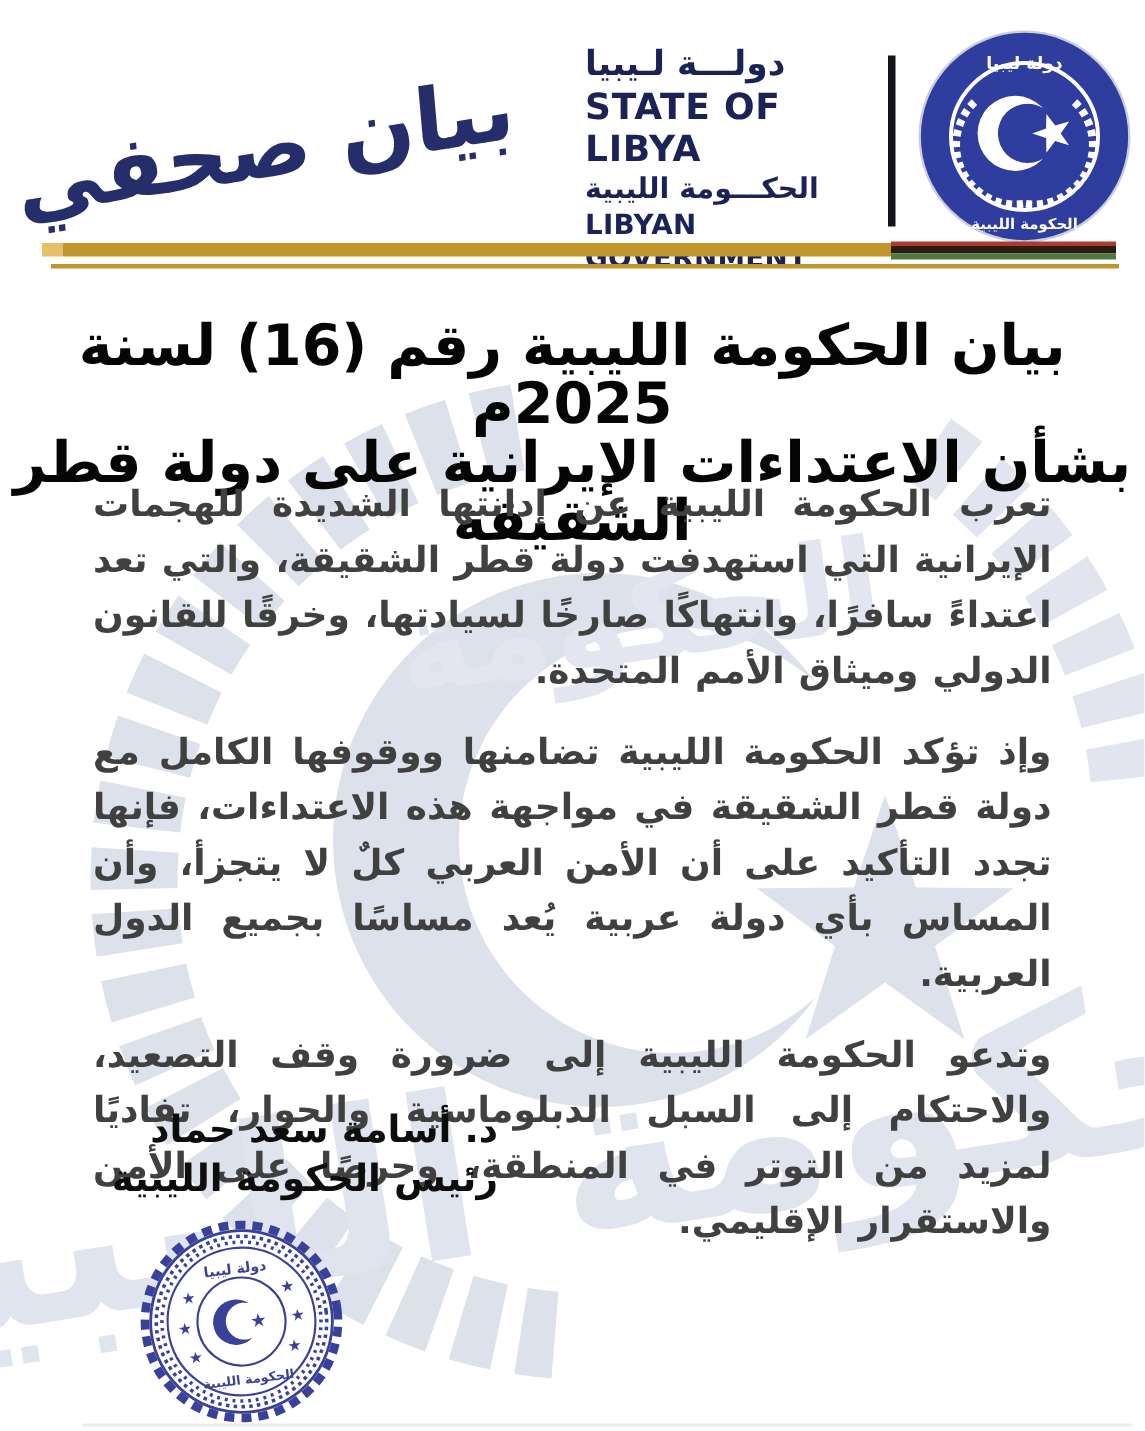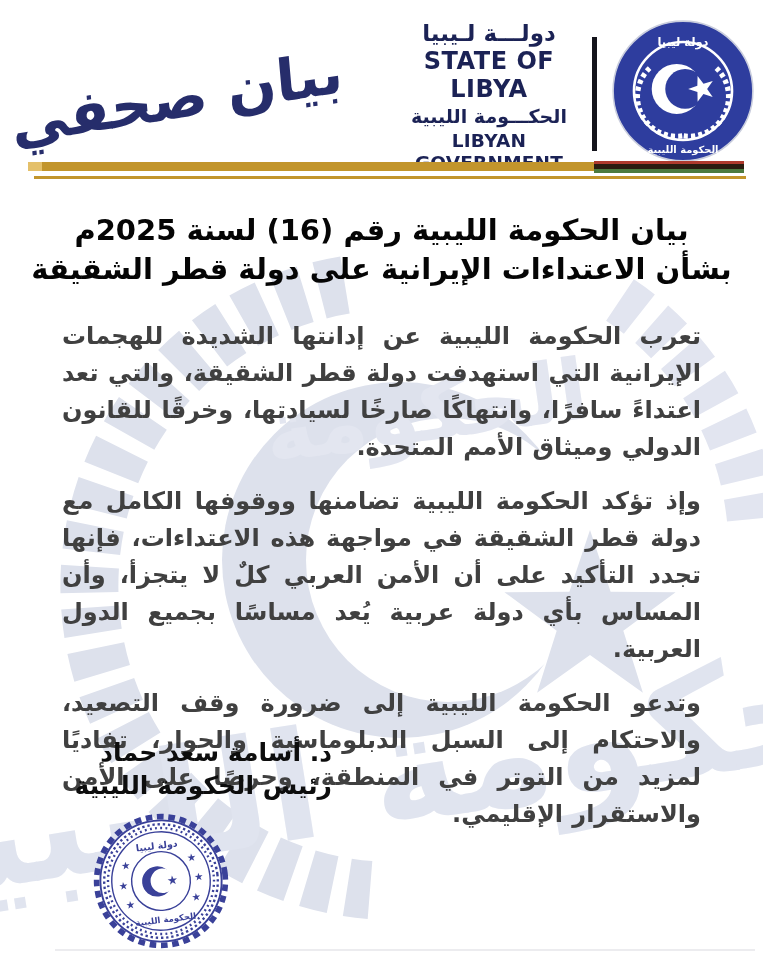--- a/index.html
+++ b/index.html
@@ -16,22 +16,22 @@
   
   .calligraphy{
     position:absolute;left:52px;top:28px;width:250px;height:140px;
     z-index:2;display:flex;align-items:center;justify-content:center;
     direction:rtl;
     font-size:58px;font-weight:700;color:#262d6b;
     transform:rotate(-9deg) skewX(-4deg);
     letter-spacing:-2px;white-space:nowrap;
   }
   .header-text{
-    position:absolute;left:390px;top:20px;width:198px;z-index:2;
-    text-align:center;color:#1b2255;font-weight:700;line-height:1.15;
+    position:absolute;left:390px;top:30px;width:198px;z-index:2;
+    text-align:left;color:#1b2255;font-weight:700;line-height:1.15;
   }
   .header-text .ar1{font-size:23px;direction:rtl;}
   .header-text .en1{font-size:24px;letter-spacing:.5px;margin-top:2px;}
   .header-text .ar2{font-size:19px;direction:rtl;margin-top:2px;}
   .header-text .en2{font-size:18.5px;letter-spacing:.2px;margin-top:3px;}
   .divider{
     position:absolute;left:592px;top:37px;width:5px;height:114px;
     background:#14141c;z-index:2;
   }
   .emblem{position:absolute;left:610px;top:18px;width:146px;height:146px;z-index:2;}
@@ -48,21 +48,21 @@
   .rule-flag .s2{height:5px;}
   .rule-flag .s3{height:4px;}
   .rule-under{
     position:absolute;left:34px;top:176px;width:712px;height:3px;z-index:2;
     background:#c2952c;
   }
   
   .title{
     position:absolute;left:0;right:0;top:211px;z-index:2;
     text-align:center;direction:rtl;
-    font-weight:700;font-size:29px;line-height:39px;color:#050505;
+    font-weight:700;font-size:38px;line-height:39px;color:#050505;
   }
   
   .bodytext{
     position:absolute;left:62px;right:62px;top:318px;z-index:2;
     direction:rtl;text-align:justify;
     font-weight:700;font-size:24px;line-height:37px;color:#404040;
     word-spacing:1px;
   }
   .bodytext p{margin:0 0 17px 0;}
   

